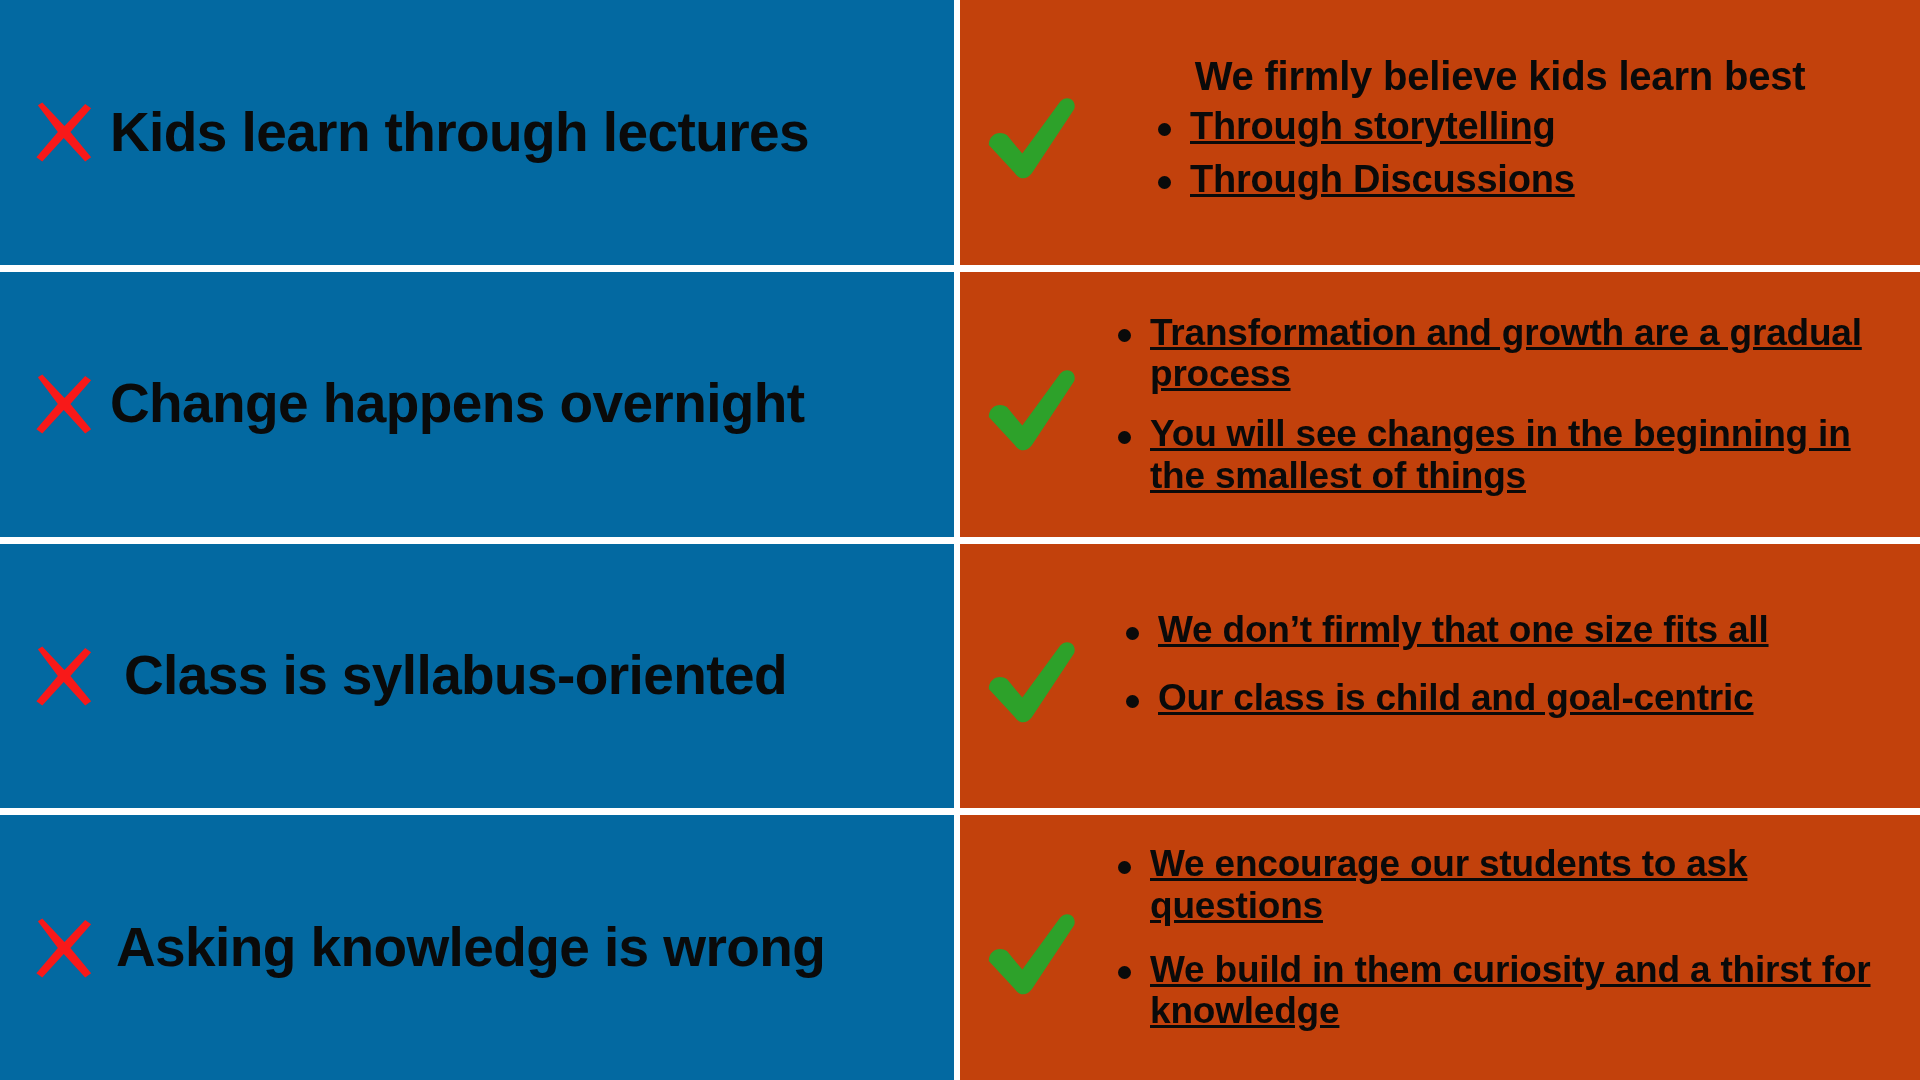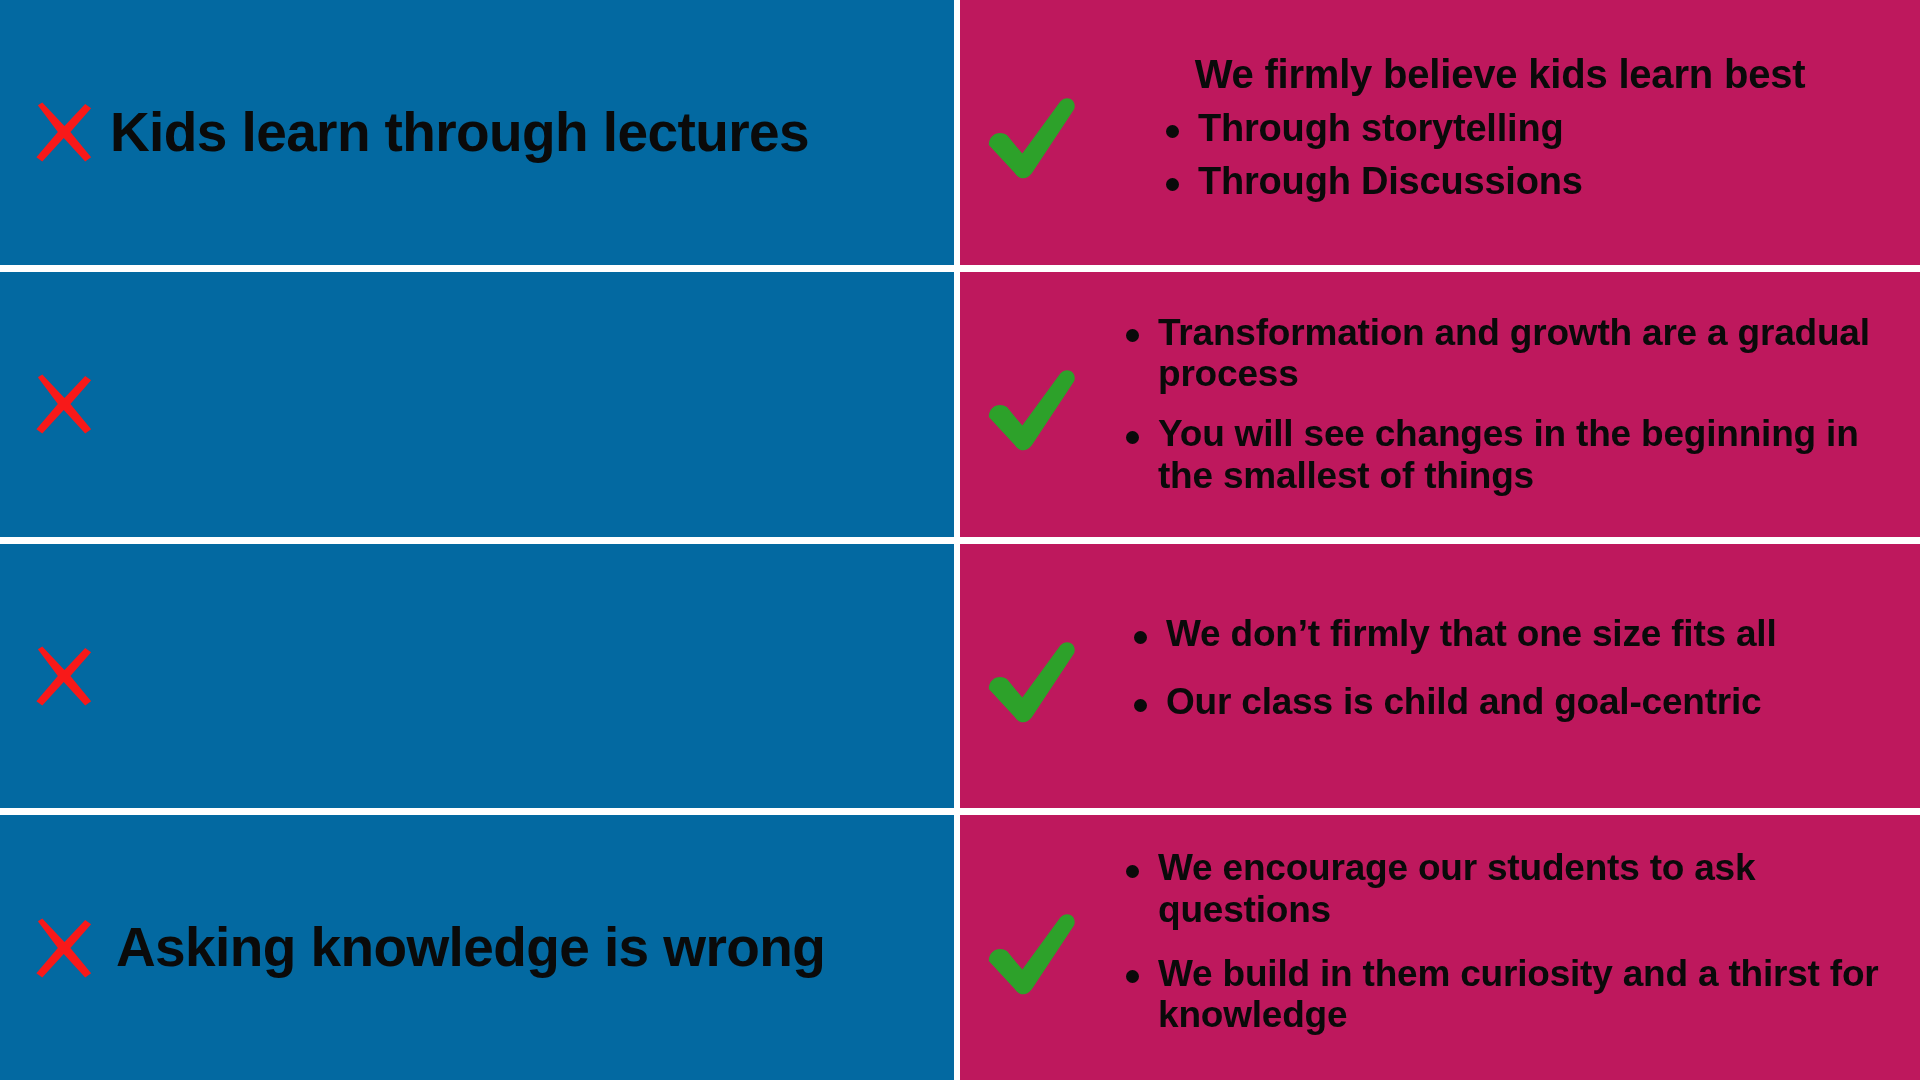--- a/index.html
+++ b/index.html
@@ -63,21 +63,21 @@
     letter-spacing: -0.6px;
     line-height: 1.05;
     white-space: nowrap;
   }
   .row-3 .myth-text { padding-left: 14px; }
   .row-4 .myth-text { padding-left: 6px; }
 
   
   .cell-truth {
     flex: 1 1 auto;
-    background: #be185d;
+    background: #c2410c;
     display: flex;
     align-items: center;
     box-sizing: border-box;
     padding: 0 14px 0 18px;
     min-width: 0;
   }
 
   .check-icon {
     flex: 0 0 auto;
     width: 108px;
@@ -96,22 +96,23 @@
     font-size: 40px;
     font-weight: 700;
     line-height: 1.12;
     text-align: center;
     margin-bottom: 6px;
     letter-spacing: -0.2px;
   }
 
   .bullets {
     list-style: none;
-    margin: 10px;
+    margin: 2px;
     padding: 0;
+    text-decoration: underline;
   }
   .bullets li {
     position: relative;
     font-size: 36px;
     font-weight: 700;
     line-height: 1.13;
     letter-spacing: -0.2px;
     padding-left: 44px;
     margin-bottom: 18px;
   }
@@ -165,39 +166,41 @@
         </ul>
       </div>
     </div>
   </div>
 
   <div class="row row-2">
     <div class="cell-myth">
       <svg class="x-icon" viewBox="0 0 100 100" aria-hidden="true">
         <path d="M16 14 L22 10 L52 42 L80 12 L88 18 L60 50 L88 84 L80 90 L51 58 L22 90 L14 84 L43 50 Z" fill="#f81919"></path>
       </svg>
+      <div class="myth-text">Change happens overnight</div>
     </div>
     <div class="cell-truth">
       <svg class="check-icon" viewBox="0 0 100 100" aria-hidden="true">
         <path d="M10 62 C10 52 20 48 27 53 L41 70 L76 22 C82 15 92 20 89 29 L50 88 C45 95 38 94 34 88 Z" fill="#2da12a"></path>
       </svg>
       <div class="truth-body">
         <ul class="bullets">
           <li>Transformation and growth are a gradual process</li>
           <li>You will see changes in the beginning in the smallest of things</li>
         </ul>
       </div>
     </div>
   </div>
 
   <div class="row row-3">
     <div class="cell-myth">
       <svg class="x-icon" viewBox="0 0 100 100" aria-hidden="true">
         <path d="M16 14 L22 10 L52 42 L80 12 L88 18 L60 50 L88 84 L80 90 L51 58 L22 90 L14 84 L43 50 Z" fill="#f81919"></path>
       </svg>
+      <div class="myth-text">Class is syllabus-oriented</div>
     </div>
     <div class="cell-truth">
       <svg class="check-icon" viewBox="0 0 100 100" aria-hidden="true">
         <path d="M10 62 C10 52 20 48 27 53 L41 70 L76 22 C82 15 92 20 89 29 L50 88 C45 95 38 94 34 88 Z" fill="#2da12a"></path>
       </svg>
       <div class="truth-body">
         <ul class="bullets">
           <li>We don’t firmly that one size fits all</li>
           <li>Our class is child and goal-centric</li>
         </ul>

